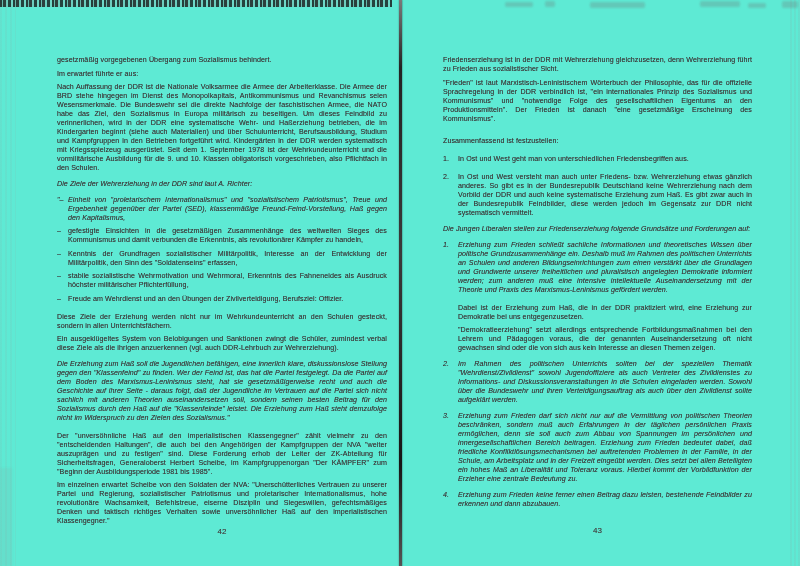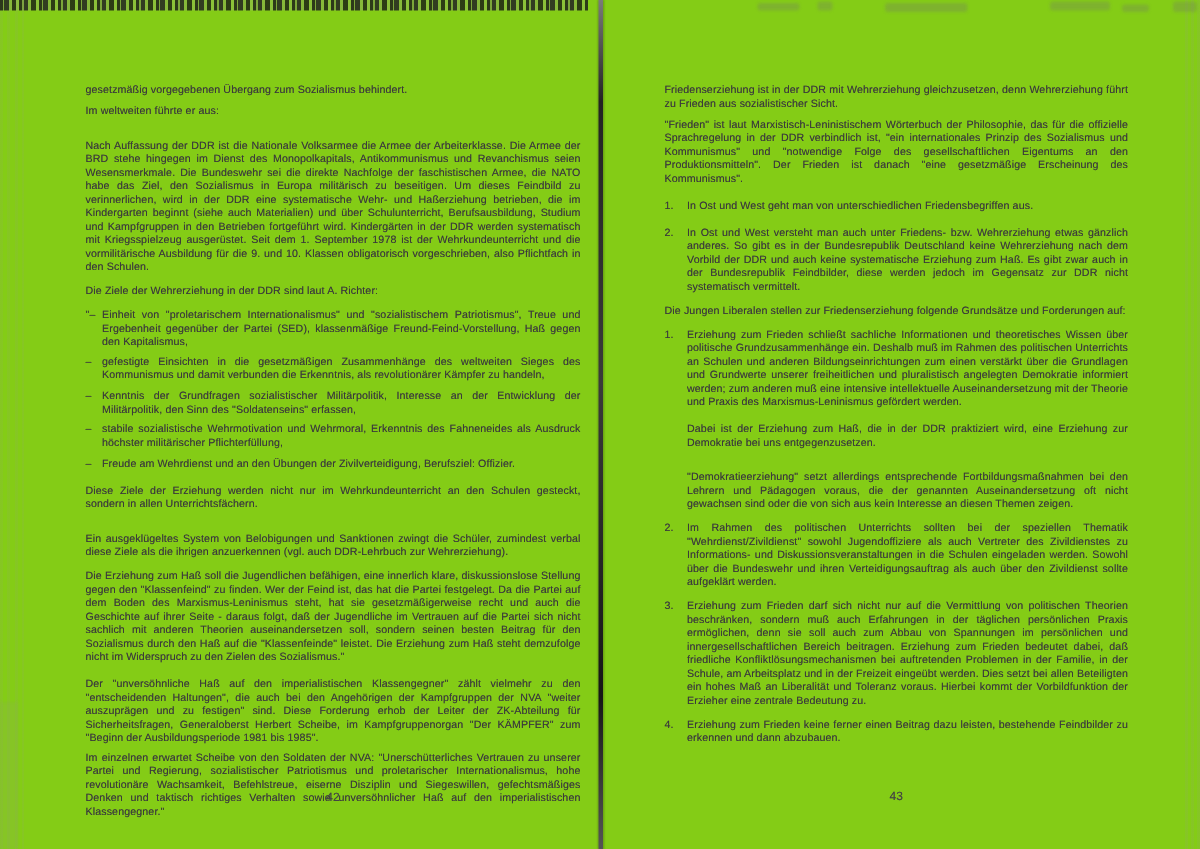--- a/index.html
+++ b/index.html
@@ -1,16 +1,16 @@
 <!DOCTYPE html>
 <html><head>
 <meta charset="utf-8">
 <style>
   html,body{margin:0;padding:0;background:#e8e8e6;}
-  .spread{position:relative;width:800px;height:566px;background:#84cc16;overflow:hidden;
+  .spread{position:relative;width:800px;height:566px;background:#5eead4;overflow:hidden;
           font-family:"Liberation Sans","DejaVu Sans",sans-serif;color:#3a3a3a;}
   
   .top-bar{position:absolute;left:0;top:0;width:392px;height:7px;
     background:repeating-linear-gradient(90deg,
       rgba(25,25,25,.82) 0 2px, rgba(110,110,110,.40) 2px 3px,
       rgba(35,35,35,.85) 3px 6px, rgba(140,140,140,.30) 6px 8px,
       rgba(20,20,20,.78) 8px 11px, rgba(160,160,160,.25) 11px 13px);}
   .smudge{position:absolute;background:rgba(110,110,110,.28);filter:blur(1px);border-radius:2px;}
   .gutter{position:absolute;left:399px;top:0;width:3px;height:566px;
     background:linear-gradient(180deg,#7a7a7a,#232323 12%,#3a3a3a 45%,#161616 82%,#555);
@@ -21,22 +21,22 @@
     background:repeating-linear-gradient(90deg,rgba(150,150,150,.12) 0 2px,transparent 2px 4px);}
   .corner-smudge{position:absolute;left:0;top:468px;width:12px;height:98px;
     background:rgba(150,150,150,.12);filter:blur(1px);}
   
   .page{position:absolute;top:56px;font-size:7.1px;line-height:9px;text-align:justify;
         letter-spacing:.08px;text-shadow:0 0 .4px rgba(70,70,70,.65);}
   .page-left{left:57px;width:330px;}
   .page-right{left:443px;width:309px;}
   .block{margin-top:4.5px;}
   .first{margin-top:0;}
-  .tight{margin-top:14px;}
-  .g7{margin-top:7px;}
+  .tight{margin-top:4px;}
+  .g7{margin-top:7px;font-style:italic;}
   .g9{margin-top:9px;}
   .g13{margin-top:13px;}
   .list-item{display:flex;}
   .marker{flex:none;}
   .bullet .marker{width:11px;}
   .num .marker{width:15px;}
   .cont{margin-left:15px;}
   .btext{flex:1;text-align:justify;}
   .page-number{position:absolute;font-size:8px;color:#444;text-align:center;
         text-shadow:0 0 .4px rgba(70,70,70,.6);}
@@ -55,21 +55,21 @@
   <div class="smudge" style="left:545px;top:1px;width:10px;height:6px;"></div>
   <div class="smudge" style="left:590px;top:2px;width:55px;height:6px;"></div>
   <div class="smudge" style="left:700px;top:1px;width:40px;height:6px;"></div>
   <div class="smudge" style="left:748px;top:3px;width:18px;height:5px;"></div>
   <div class="smudge" style="left:782px;top:1px;width:16px;height:7px;"></div>
   <div class="corner-smudge"></div>
   <div class="gutter"></div>
 
   <div class="page page-left">
       <div class="block first">gesetzmäßig vorgegebenen Übergang zum Sozialismus behindert.</div>
-      <div class="block ">Im weltweiten führte er aus:</div>
+      <div class="block ">Im erwartet führte er aus:</div>
       <div class="block tight">Nach Auffassung der DDR ist die Nationale Volksarmee die Armee der Arbeiterklasse. Die Armee der BRD stehe hingegen im Dienst des Monopolkapitals, Antikommunismus und Revanchismus seien Wesensmerkmale. Die Bundeswehr sei die direkte Nachfolge der faschistischen Armee, die NATO habe das Ziel, den Sozialismus in Europa militärisch zu beseitigen. Um dieses Feindbild zu verinnerlichen, wird in der DDR eine systematische Wehr- und Haßerziehung betrieben, die im Kindergarten beginnt (siehe auch Materialien) und über Schulunterricht, Berufsausbildung, Studium und Kampfgruppen in den Betrieben fortgeführt wird. Kindergärten in der DDR werden systematisch mit Kriegsspielzeug ausgerüstet. Seit dem 1. September 1978 ist der Wehrkundeunterricht und die vormilitärische Ausbildung für die 9. und 10. Klassen obligatorisch vorgeschrieben, also Pflichtfach in den Schulen.</div>
       <div class="block g7">Die Ziele der Wehrerziehung in der DDR sind laut A. Richter:</div>
       <div class="block bullet g7 list-item">
         <span class="marker">"–</span>
         <span class="btext">Einheit von "proletarischem Internationalismus" und "sozialistischem Patriotismus", Treue und Ergebenheit gegenüber der Partei (SED), klassenmäßige Freund-Feind-Vorstellung, Haß gegen den Kapitalismus,</span>
       </div>
       <div class="block bullet list-item">
         <span class="marker">–</span>
         <span class="btext">gefestigte Einsichten in die gesetzmäßigen Zusammenhänge des weltweiten Sieges des Kommunismus und damit verbunden die Erkenntnis, als revolutionärer Kämpfer zu handeln,</span>
       </div>
@@ -87,20 +87,21 @@
       </div>
       <div class="block g9">Diese Ziele der Erziehung werden nicht nur im Wehrkundeunterricht an den Schulen gesteckt, sondern in allen Unterrichtsfächern.</div>
       <div class="block tight">Ein ausgeklügeltes System von Belobigungen und Sanktionen zwingt die Schüler, zumindest verbal diese Ziele als die ihrigen anzuerkennen (vgl. auch DDR-Lehrbuch zur Wehrerziehung).</div>
       <div class="block g7">Die Erziehung zum Haß soll die Jugendlichen befähigen, eine innerlich klare, diskussionslose Stellung gegen den "Klassenfeind" zu finden. Wer der Feind ist, das hat die Partei festgelegt. Da die Partei auf dem Boden des Marxismus-Leninismus steht, hat sie gesetzmäßigerweise recht und auch die Geschichte auf ihrer Seite - daraus folgt, daß der Jugendliche im Vertrauen auf die Partei sich nicht sachlich mit anderen Theorien auseinandersetzen soll, sondern seinen besten Beitrag für den Sozialismus durch den Haß auf die "Klassenfeinde" leistet. Die Erziehung zum Haß steht demzufolge nicht im Widerspruch zu den Zielen des Sozialismus."</div>
       <div class="block g9">Der "unversöhnliche Haß auf den imperialistischen Klassengegner" zählt vielmehr zu den "entscheidenden Haltungen", die auch bei den Angehörigen der Kampfgruppen der NVA "weiter auszuprägen und zu festigen" sind. Diese Forderung erhob der Leiter der ZK-Abteilung für Sicherheitsfragen, Generaloberst Herbert Scheibe, im Kampfgruppenorgan "Der KÄMPFER" zum "Beginn der Ausbildungsperiode 1981 bis 1985".</div>
       <div class="block ">Im einzelnen erwartet Scheibe von den Soldaten der NVA: "Unerschütterliches Vertrauen zu unserer Partei und Regierung, sozialistischer Patriotismus und proletarischer Internationalismus, hohe revolutionäre Wachsamkeit, Befehlstreue, eiserne Disziplin und Siegeswillen, gefechtsmäßiges Denken und taktisch richtiges Verhalten sowie unversöhnlicher Haß auf den imperialistischen Klassengegner."</div>
     </div>
   <div class="page page-right">
       <div class="block first">Friedenserziehung ist in der DDR mit Wehrerziehung gleichzusetzen, denn Wehrerziehung führt zu Frieden aus sozialistischer Sicht.</div>
       <div class="block ">"Frieden" ist laut Marxistisch-Leninistischem Wörterbuch der Philosophie, das für die offizielle Sprachregelung in der DDR verbindlich ist, "ein internationales Prinzip des Sozialismus und Kommunismus" und "notwendige Folge des gesellschaftlichen Eigentums an den Produktionsmitteln". Der Frieden ist danach "eine gesetzmäßige Erscheinung des Kommunismus".</div>
+      <div class="block g13">Zusammenfassend ist festzustellen:</div>
       <div class="block num g9 list-item">
         <span class="marker">1.</span>
         <span class="btext">In Ost und West geht man von unterschiedlichen Friedensbegriffen aus.</span>
       </div>
       <div class="block num g9 list-item">
         <span class="marker">2.</span>
         <span class="btext">In Ost und West versteht man auch unter Friedens- bzw. Wehrerziehung etwas gänzlich anderes. So gibt es in der Bundesrepublik Deutschland keine Wehrerziehung nach dem Vorbild der DDR und auch keine systematische Erziehung zum Haß. Es gibt zwar auch in der Bundesrepublik Feindbilder, diese werden jedoch im Gegensatz zur DDR nicht systematisch vermittelt.</span>
       </div>
       <div class="block g7">Die Jungen Liberalen stellen zur Friedenserziehung folgende Grundsätze und Forderungen auf:</div>
       <div class="block num g7 list-item">

